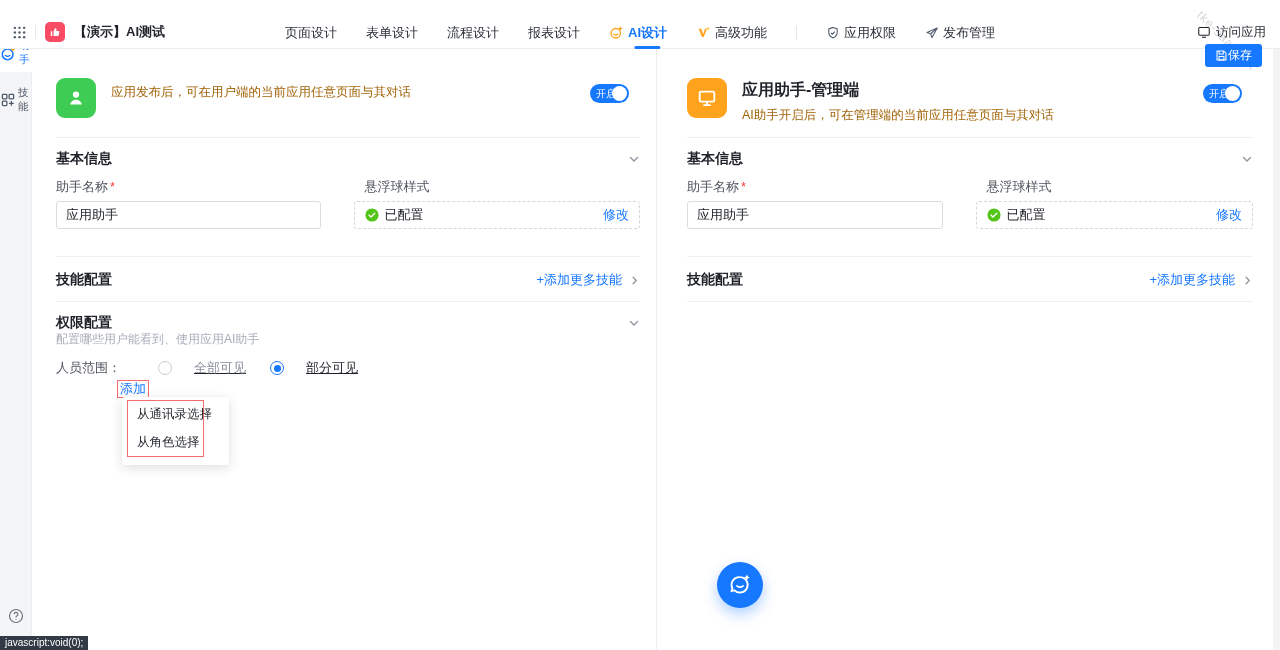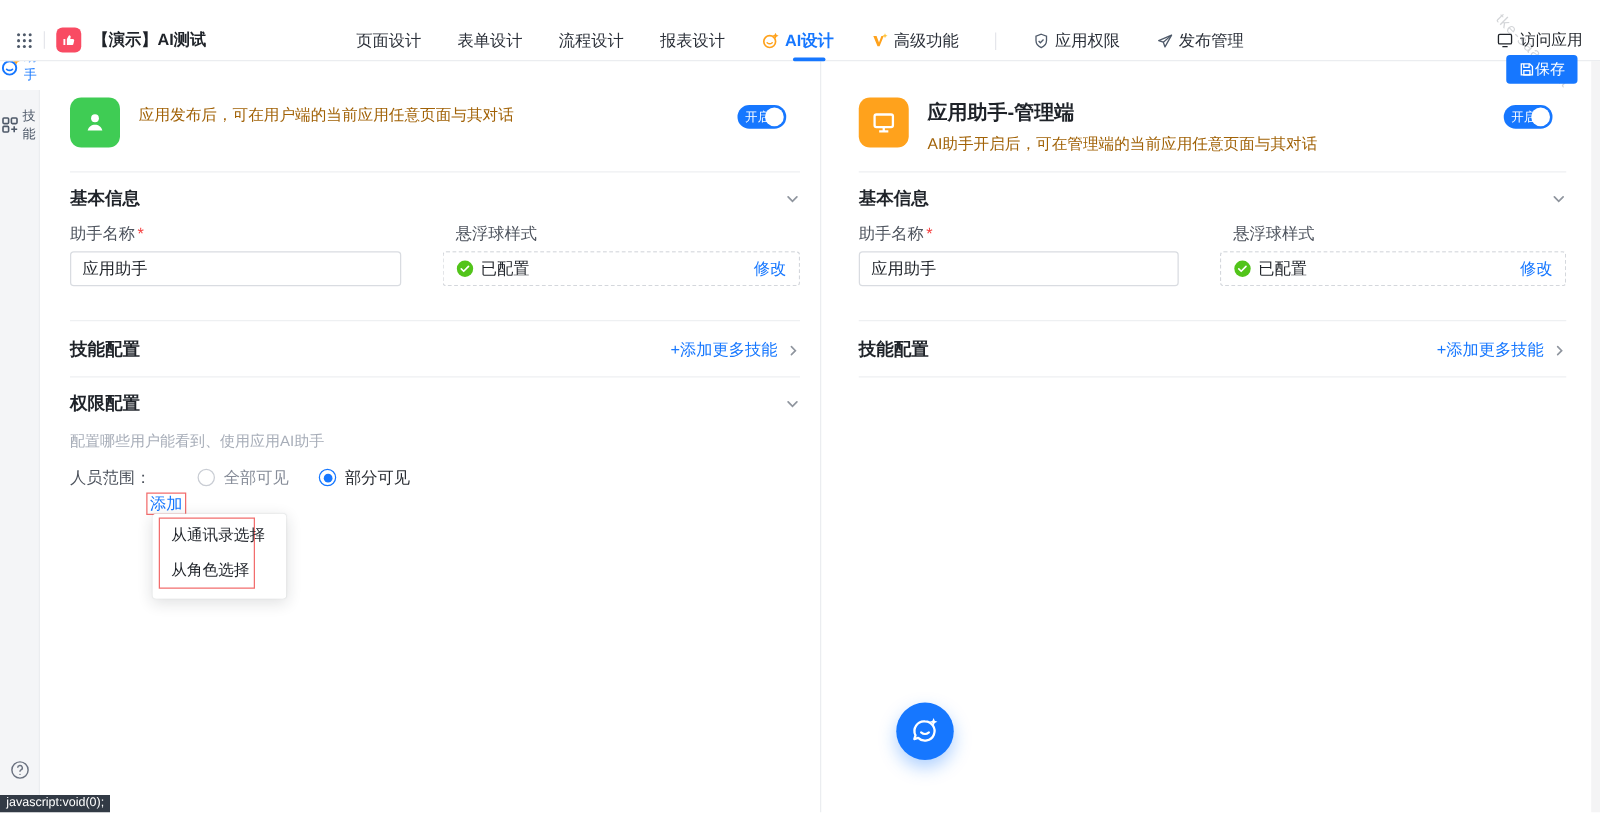--- a/index.html
+++ b/index.html
@@ -102,24 +102,24 @@
   }
   .configured-box{
     height:28px; border:1px dashed #d4d7dc; border-radius:3px;
     display:flex; align-items:center; gap:6px; padding:0 10px;
   }
   .configured-text{ font-size:13px; color:#1f2329; }
   .modify-link{ margin-left:auto; font-size:13px; color:#1677ff; cursor:pointer; }
   .skills-row{ margin-top:14px; display:flex; align-items:center; height:18px; }
   .add-skill{ margin-left:auto; display:flex; align-items:center; gap:7px; }
   .add-skill .link{ color:#1677ff; font-size:13px; cursor:pointer; }
-  .perm-desc{ margin-top:14px; font-size:12px; color:#a7adb8; }
+  .perm-desc{ font-size:12px; color:#a7adb8; }
   .scope-row{ margin-top:12px; display:flex; align-items:center; height:16px; gap:24px; }
   .scope-label{ font-size:13px; color:#4e545e; margin-right:13px; }
-  .radio-opt{ display:flex; align-items:center; gap:7px; cursor:pointer; }
+  .radio-opt{ display:flex; align-items:center; gap:22px; cursor:pointer;text-decoration:underline; }
   .radio{ width:14px; height:14px; border-radius:50%; border:1px solid #c9cdd4; background:#fff; flex:none; }
   .radio.checked{ border:1px solid #1677ff; position:relative; }
   .radio.checked::after{ content:""; position:absolute; inset:2.5px; border-radius:50%; background:#1677ff; }
   .radio-text{ font-size:13px; color:#868c98; }
   .radio-opt.sel .radio-text{ color:#1f2329; }
   .add-wrap{ margin-top:4px; margin-left:61px; position:relative; width:120px; }
   .add-btn{
     display:inline-block; border:1px solid #f26d6d; color:#1677ff;
     font-size:13px; padding:0 2px; line-height:16px; cursor:pointer; background:#fff;
   }

